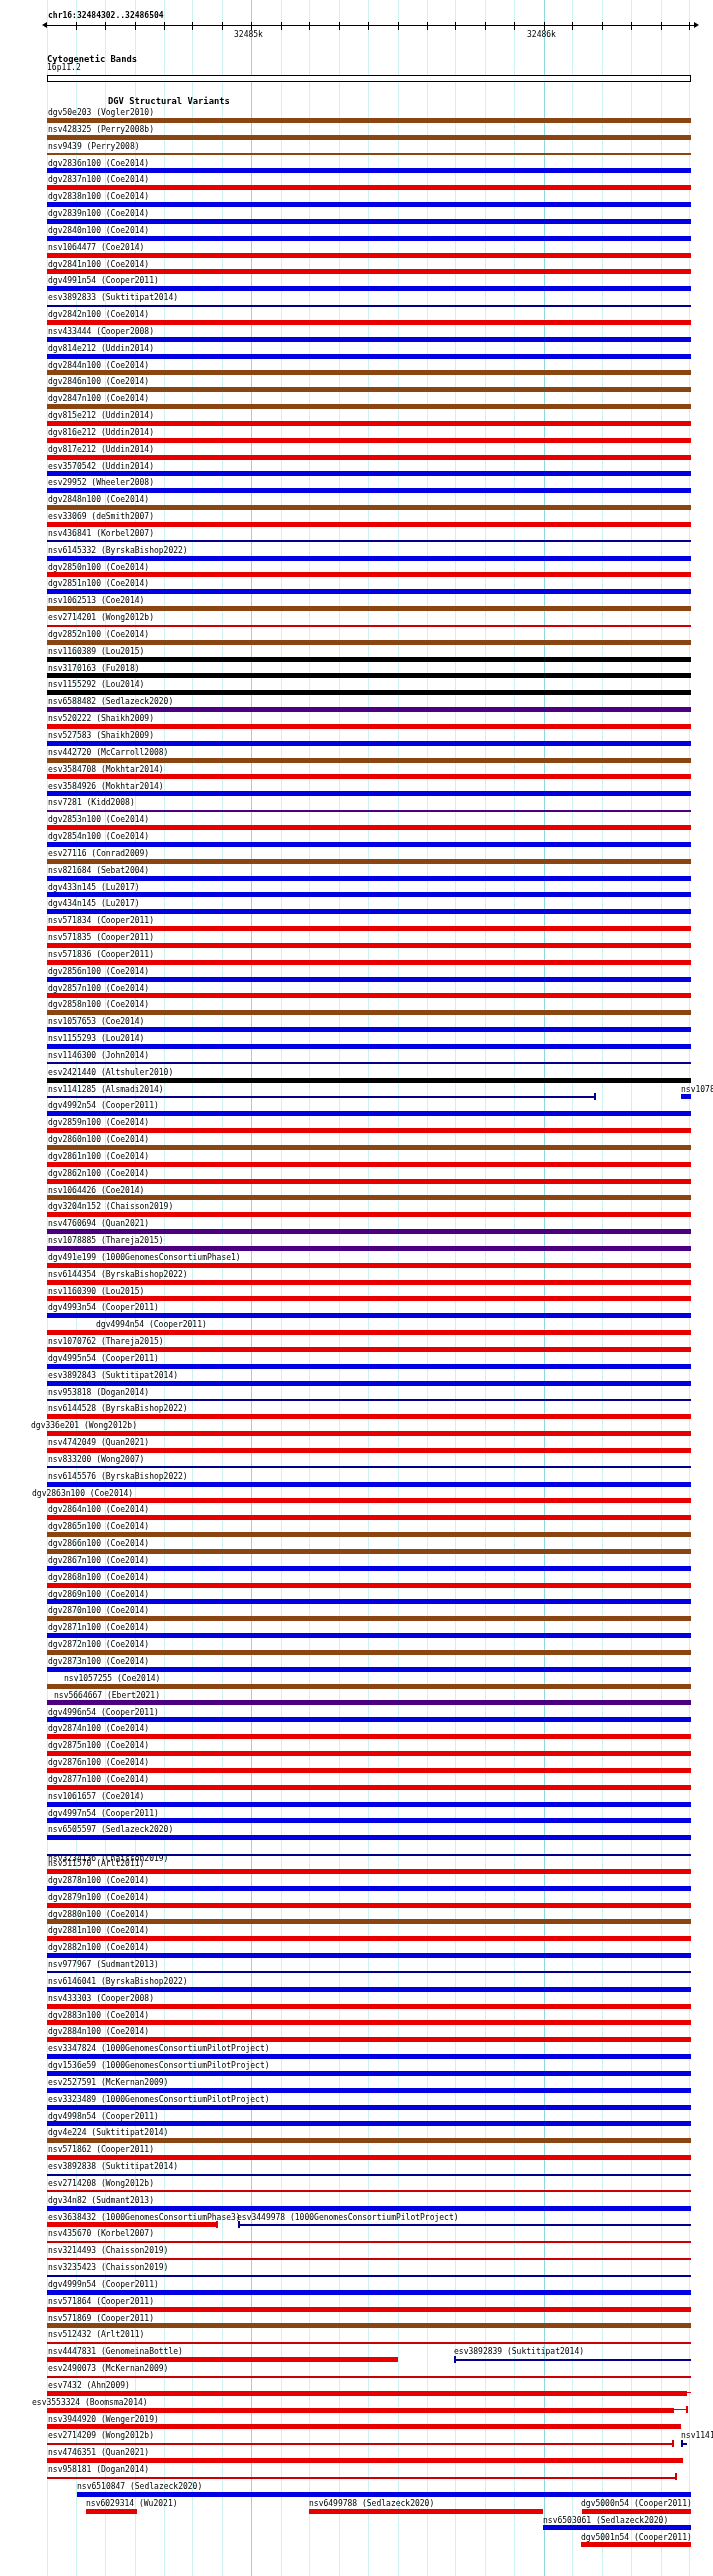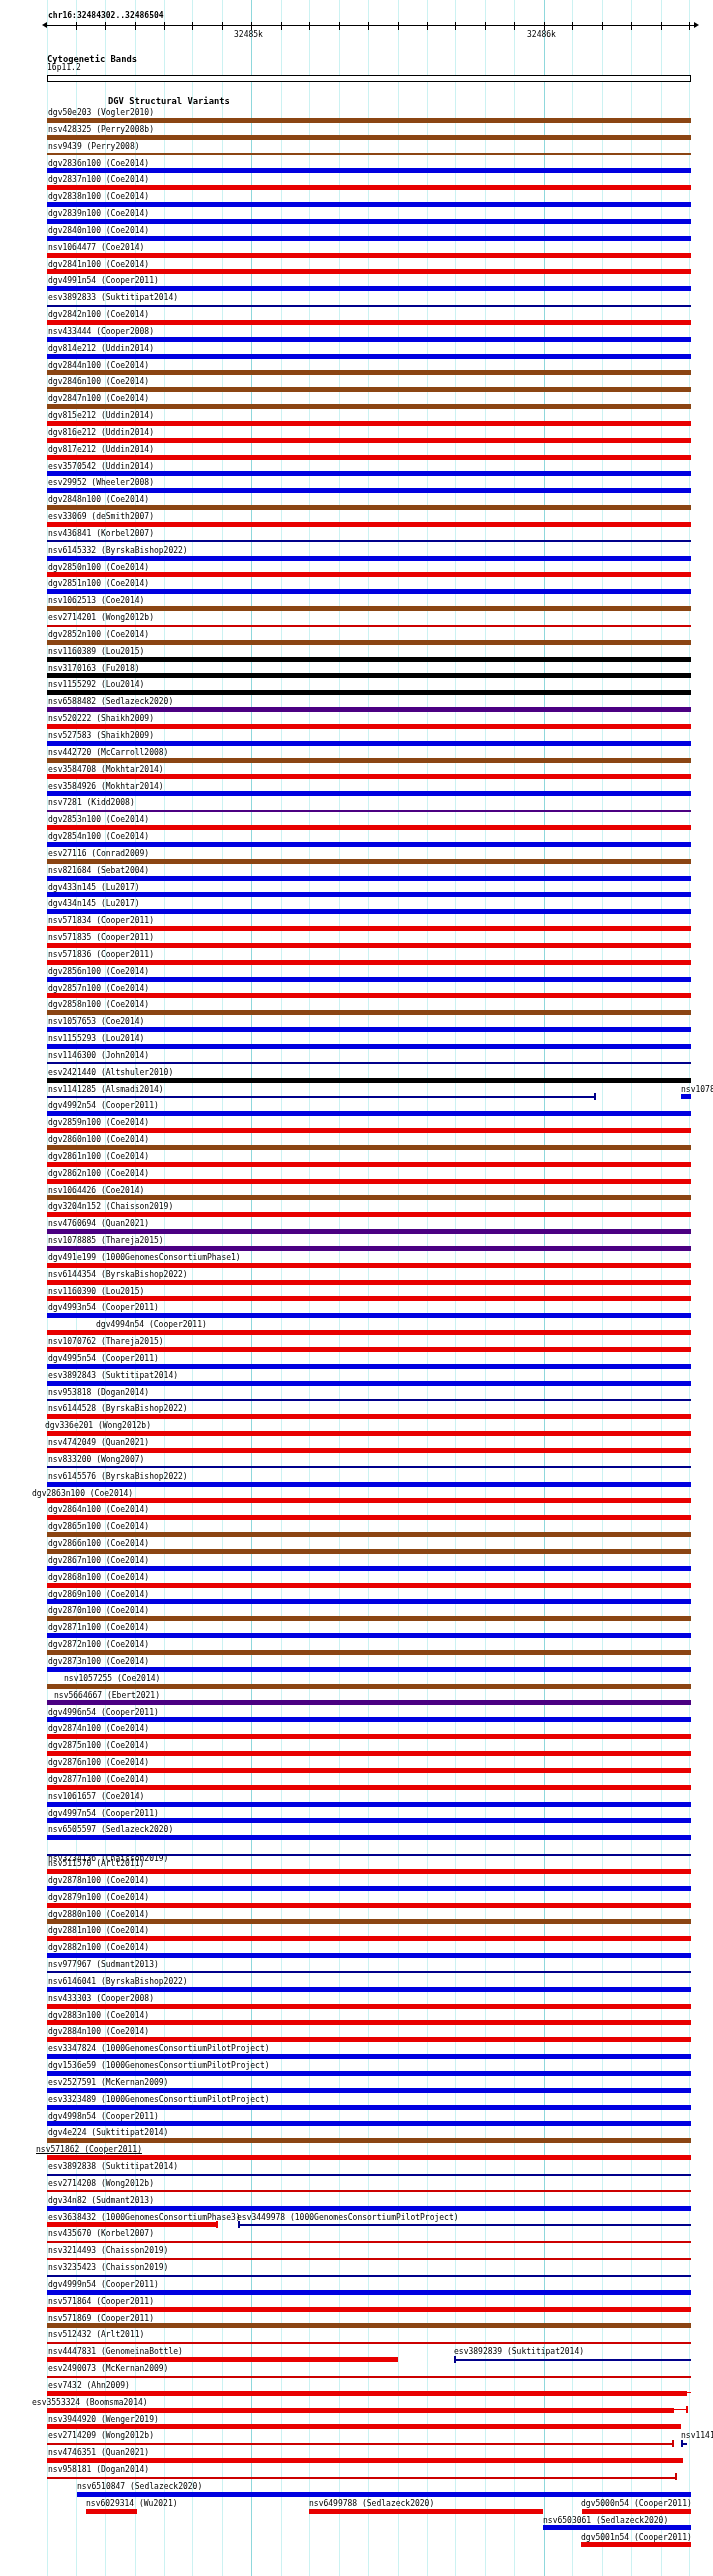--- a/index.html
+++ b/index.html
@@ -398,21 +398,21 @@
       </div>
       <div>
         <div class="txt t10" style="left: 48px; top: 1389px;">nsv953818 (Dogan2014)</div>
         <div class="bar" style="left: 47px; width: 644px; top: 1399px; height: 1.6px; background: rgb(0, 0, 139);"></div>
       </div>
       <div>
         <div class="txt t10" style="left: 48px; top: 1405px;">nsv6144528 (ByrskaBishop2022)</div>
         <div class="bar" style="left: 47px; width: 644px; top: 1414px; height: 4.8px; background: rgb(232, 0, 0);"></div>
       </div>
       <div>
-        <div class="txt t10" style="left: 45px; top: 1422px; text-align: right;">dgv336e201 (Wong2012b)</div>
+        <div class="txt t10" style="left: 31px; top: 1422px; text-align: right;">dgv336e201 (Wong2012b)</div>
         <div class="bar" style="left: 47px; width: 644px; top: 1431px; height: 4.8px; background: rgb(232, 0, 0);"></div>
       </div>
       <div>
         <div class="txt t10" style="left: 48px; top: 1439px;">nsv4742049 (Quan2021)</div>
         <div class="bar" style="left: 47px; width: 644px; top: 1448px; height: 4.8px; background: rgb(232, 0, 0);"></div>
       </div>
       <div>
         <div class="txt t10" style="left: 48px; top: 1456px;">nsv833200 (Wong2007)</div>
         <div class="bar" style="left: 47px; width: 644px; top: 1466px; height: 1.6px; background: rgb(0, 0, 139);"></div>
       </div>
@@ -570,21 +570,21 @@
       </div>
       <div>
         <div class="txt t10" style="left: 48px; top: 2113px;">dgv4998n54 (Cooper2011)</div>
         <div class="bar" style="left: 47px; width: 644px; top: 2121px; height: 4.8px; background: rgb(0, 0, 224);"></div>
       </div>
       <div>
         <div class="txt t10" style="left: 48px; top: 2129px;">dgv4e224 (Suktitipat2014)</div>
         <div class="bar" style="left: 47px; width: 644px; top: 2138px; height: 4.8px; background: rgb(139, 69, 19);"></div>
       </div>
       <div>
-        <div class="txt t10" style="left: 36px; top: 2146px; text-decoration: underline;">nsv571862 (Cooper2011)</div>
+        <div class="txt t10" style="left: 48px; top: 2146px;">nsv571862 (Cooper2011)</div>
         <div class="bar" style="left: 47px; width: 644px; top: 2155px; height: 4.8px; background: rgb(232, 0, 0);"></div>
       </div>
       <div>
         <div class="txt t10" style="left: 48px; top: 2163px;">esv3892838 (Suktitipat2014)</div>
         <div class="bar" style="left: 47px; width: 644px; top: 2174px; height: 1.6px; background: rgb(0, 0, 139);"></div>
       </div>
       <div>
         <div class="txt t10" style="left: 48px; top: 2180px;">esv2714208 (Wong2012b)</div>
         <div class="bar" style="left: 47px; width: 644px; top: 2190px; height: 1.6px; background: rgb(204, 0, 0);"></div>
       </div>

